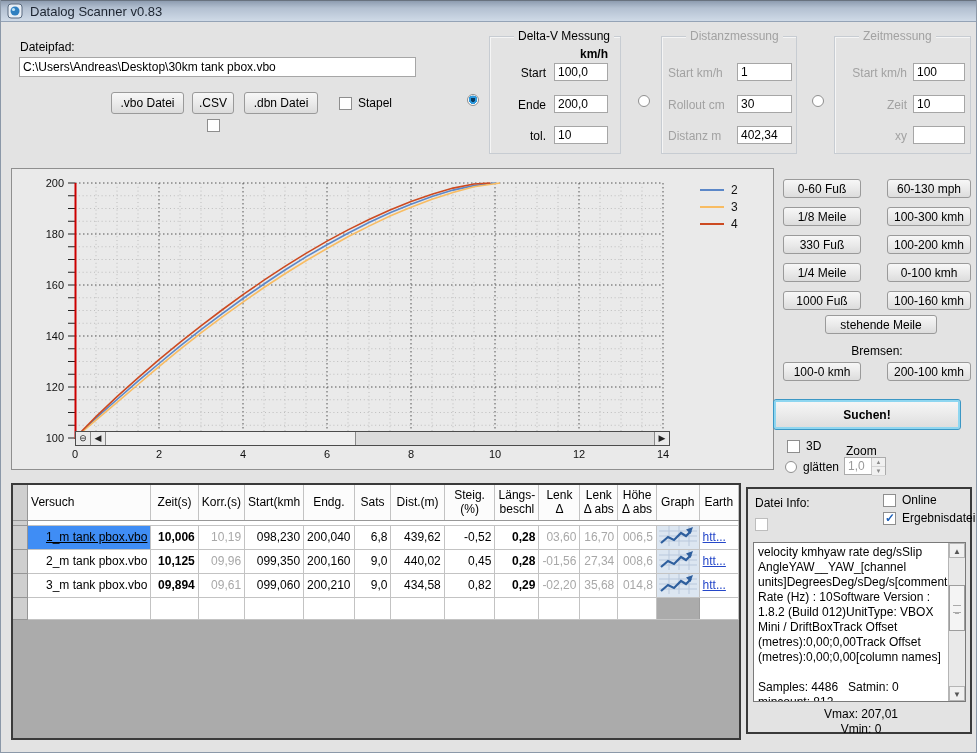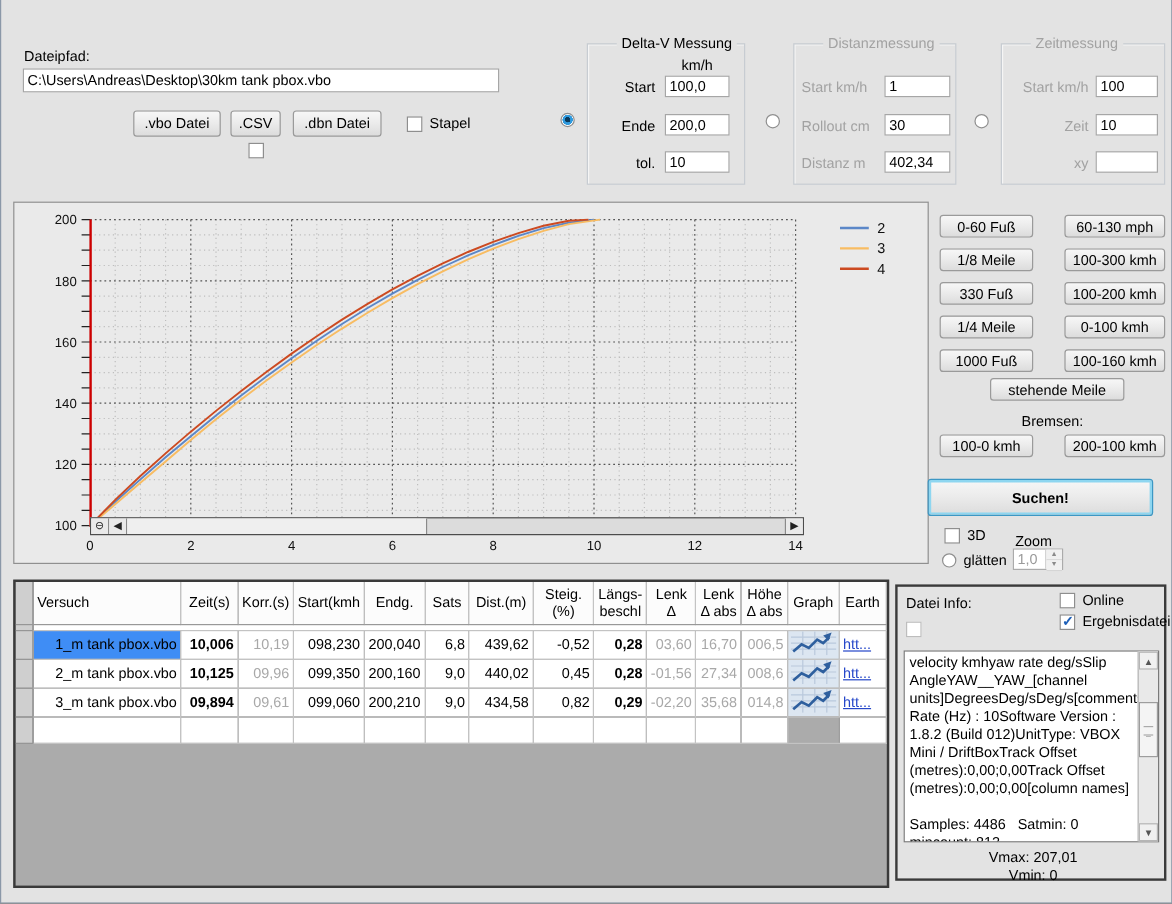--- a/index.html
+++ b/index.html
@@ -52,21 +52,21 @@
   #grid-table th,#grid-table td{border-right:1px solid #c3c3c3;border-bottom:1px solid #c3c3c3;
               padding:0 3px;overflow:hidden;white-space:nowrap;background:#fff;}
   #grid-table th{height:35px;font-weight:normal;text-align:center;background:#fcfcfc;
               border-bottom:1px solid #989898;}
   #grid-table td{height:22px;}
   .rowhdr{background:#cfcfcf !important;border-right:1px solid #969696 !important;
           border-bottom:1px solid #969696 !important;}
   .num{text-align:right;}
   .bold{font-weight:bold;}
   .grayv{color:#a8a8a8;}
-  .sel{background:#3f8df5 !important;color:#000;}
+  .sel{background:#3f8df5 !important;color:#000;text-decoration:underline;}
   .graphcell{padding:0 !important;text-align:center;background:#dce6f1 !important;}
   .graphempty{background:#ababab !important;border-right:1px solid #9d9d9d !important;}
   .link{color:#2547c9;text-decoration:underline;cursor:pointer;}
   .spacer-td{height:5px !important;background:#fff;}
   .info-panel{position:absolute;left:745px;top:487px;width:226px;height:247px;border:2px solid #3a3a3a;background:#e3e3e3;}
   .info-text{position:absolute;left:5px;top:53px;width:213px;height:160px;background:#fff;
              border:1px solid #7a7a7a;padding:2px 20px 2px 4px;white-space:pre-wrap;
              font:12px "Liberation Sans",sans-serif;line-height:15px;overflow:hidden;}
   .vscroll{position:absolute;right:0;top:0;width:17px;height:100%;background:#e9e9e9;border-left:1px solid #b5b5b5;}
   .vs-btn{position:absolute;left:0;width:16px;height:15px;font-size:8px;line-height:15px;text-align:center;
@@ -74,37 +74,47 @@
   .vs-thumb{position:absolute;left:0;top:42px;width:16px;height:46px;background:#f4f4f4;
             border:1px solid #9d9d9d;cursor:grab;}
   .vs-thumb::after{content:"";position:absolute;left:3px;right:3px;top:19px;height:6px;
             border-top:1px solid #aaa;border-bottom:1px solid #aaa;box-shadow:0 3px 0 -2px #aaa;}
 </style>
 </head>
 <body>
 
 <div class="window">
 
+  <div class="titlebar">
+    <span style="display:inline-block;width:16px;height:16px;">
+      <svg width="16" height="16" viewBox="0 0 16 16">
+        <rect x="1" y="1" width="14" height="14" rx="3" fill="#e8eef5" stroke="#5a6b80"></rect>
+        <circle cx="8" cy="8" r="4.5" fill="#2f7fc0"></circle>
+        <circle cx="6.5" cy="6.5" r="1.6" fill="#bfe2f5"></circle>
+      </svg>
+    </span>
+    <span class="title-text">Datalog Scanner v0.83</span>
+  </div>
 
   <span class="lbl" style="left:19px;top:40px;">Dateipfad:</span>
   <input class="tb" style="left: 18px; top: 57px; width: 397px; height: 20px;" value="C:\Users\Andreas\Desktop\30km tank pbox.vbo">
   <button class="btn" style="left:110px;top:92px;width:73px;height:22px;">.vbo Datei</button>
   <button class="btn" style="left:191px;top:92px;width:42px;height:22px;">.CSV</button>
   <button class="btn" style="left:243px;top:92px;width:74px;height:22px;">.dbn Datei</button>
   <span class="cb" style="left:338px;top:97px;"></span>
   <span class="lbl" style="left:357px;top:96px;">Stapel</span>
   <span class="cb" style="left:206px;top:119px;"></span>
 
   <span class="radio checked" style="left:466px;top:94px;"></span>
   <span class="radio" style="left:637px;top:95px;"></span>
   <span class="radio" style="left:811px;top:95px;"></span>
 
   <div class="grp" style="left:488px;top:36px;width:132px;height:118px;">
     <span class="grp-title">Delta-V Messung</span>
-    <span class="lbl" style="left:64px;top:10px;width:54px;text-align:center;">km/h</span>
+    <span class="lbl" style="left:64px;top:10px;width:54px;text-align:right;font-weight:bold;">km/h</span>
     <span class="row-lbl lbl" style="left:0;top:29px;width:56px;">Start</span>
     <input class="tb" style="left: 64px; top: 26px; width: 54px; height: 18px;" value="100,0">
     <span class="row-lbl lbl" style="left:0;top:61px;width:56px;">Ende</span>
     <input class="tb" style="left: 64px; top: 58px; width: 54px; height: 18px;" value="200,0">
     <span class="row-lbl lbl" style="left:0;top:92px;width:56px;">tol.</span>
     <input class="tb" style="left: 64px; top: 89px; width: 54px; height: 18px;" value="10">
   </div>
 
   <div class="grp dis" style="left:660px;top:36px;width:136px;height:118px;">
     <span class="grp-title">Distanzmessung</span>

